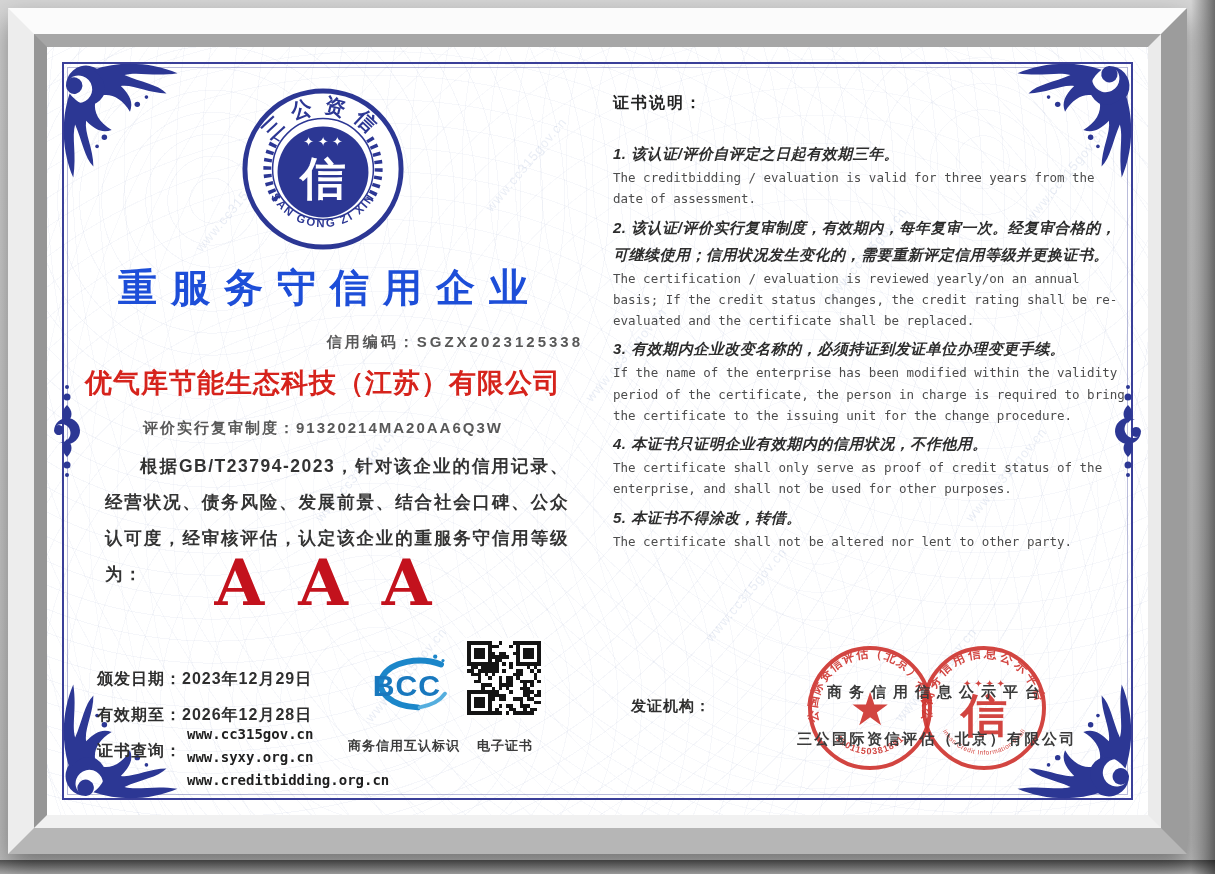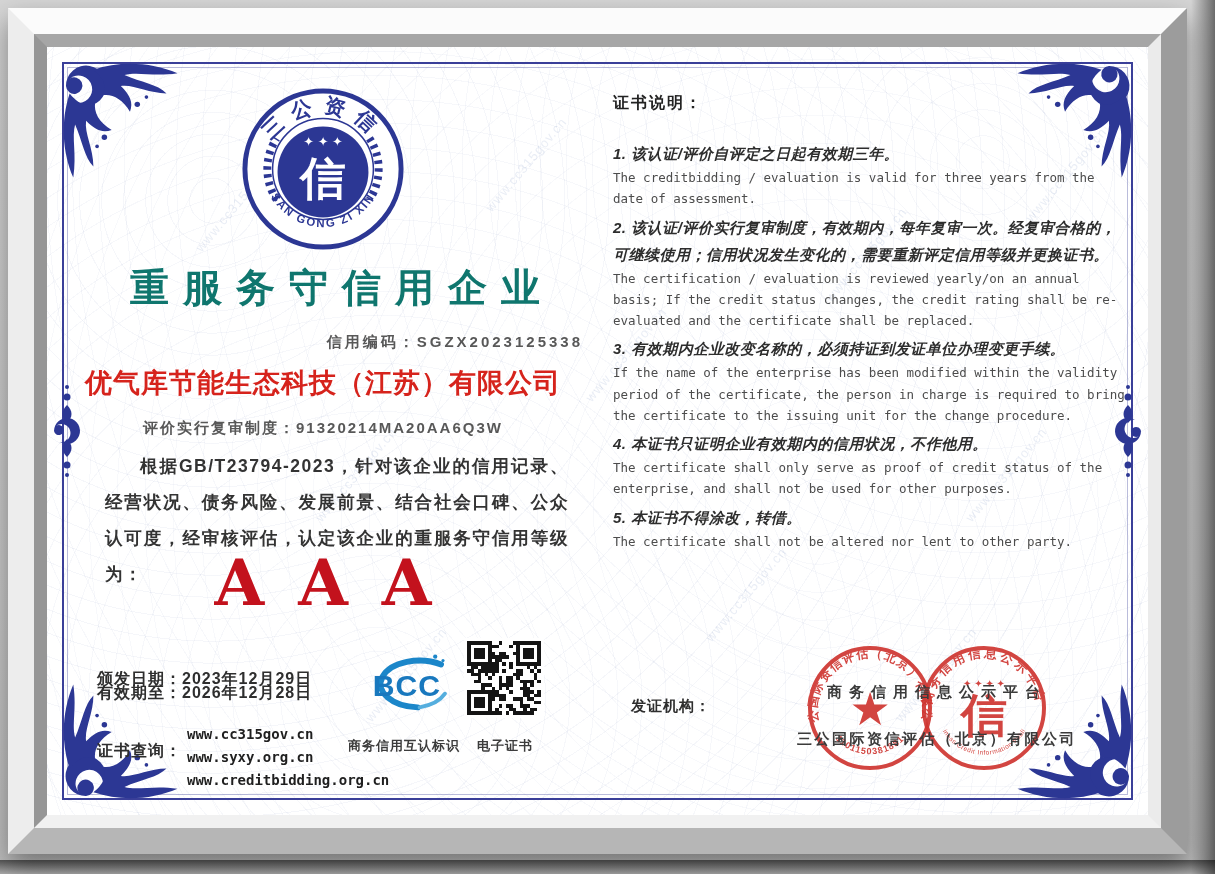--- a/index.html
+++ b/index.html
@@ -33,37 +33,37 @@
   .corner.tl{left:8px;top:8px}
   .corner.tr{right:8px;top:8px;transform:rotate(90deg)}
   .corner.br{right:8px;bottom:8px;transform:rotate(180deg)}
   .corner.bl{left:8px;bottom:8px;transform:rotate(270deg)}
   .side-motif{position:absolute;width:36px;height:120px;top:50%;z-index:2;}
   .side-motif.left{left:2px;transform:translateY(-50%)}
   .side-motif.right{right:2px;transform:translateY(-50%) rotate(180deg)}
   
   .logo{position:absolute;left:192px;top:38px;width:168px;height:168px;z-index:2;}
   .cert-title{position:absolute;left:16px;top:214px;width:520px;text-align:center;z-index:2;
-      font-family:"DejaVu Serif",serif;font-weight:900;font-size:39px;color:#0f766e;
-      letter-spacing:14px;text-indent:14px;white-space:nowrap;margin-left:12px;}
+      font-family:"DejaVu Serif",serif;font-weight:900;font-size:39px;color:#1d4ed8;
+      letter-spacing:14px;text-indent:14px;white-space:nowrap;}
   .credit-code{position:absolute;left:16px;top:286px;width:520px;text-align:right;z-index:2;
       font-size:15px;font-weight:700;color:#585858;letter-spacing:3px;}
   .company{position:absolute;left:0px;top:318px;width:552px;text-align:center;z-index:2;
       font-size:27px;font-weight:700;color:#d6231c;letter-spacing:1px;white-space:nowrap;}
   .uscc{position:absolute;left:16px;top:372px;width:520px;text-align:center;z-index:2;
       font-size:15px;font-weight:700;color:#585858;letter-spacing:2px;}
   .body-para{position:absolute;left:58px;top:402px;width:464px;z-index:2;
       font-size:17.5px;font-weight:600;color:#333;line-height:2.05;letter-spacing:1.5px;
       text-align:justify;text-indent:2em;}
   .rating{position:absolute;left:16px;top:498px;width:520px;text-align:center;z-index:2;
       font-family:"DejaVu Serif",serif;font-weight:700;font-size:64px;color:#c3121d;
       letter-spacing:34px;text-indent:34px;}
   .info-line{position:absolute;z-index:2;font-size:16px;font-weight:700;color:#2e2e2e;letter-spacing:1px;margin-top:16px;}
   .l-issue{left:50px;top:606px}
-  .l-valid{left:50px;top:620px}
+  .l-valid{left:50px;top:642px}
   .l-query{left:50px;top:678px}
   .query-urls{position:absolute;left:140px;top:679px;z-index:2;display:flex;flex-direction:column;gap:7px;
       font-family:"DejaVu Sans Mono",monospace;font-size:14px;font-weight:700;color:#1f1f1f;}
   .bcc{position:absolute;left:304px;top:598px;width:108px;height:76px;z-index:2;}
   .caption{position:absolute;z-index:2;font-size:13px;font-weight:700;color:#3c3c3c;letter-spacing:1px;text-align:center;}
   .bcc-caption{left:286px;top:690px;width:142px;}
   .qr{position:absolute;left:420px;top:594px;width:74px;height:74px;z-index:2;
       display:grid;grid-template-columns:repeat(21,1fr);grid-template-rows:repeat(21,1fr);
       background:#fff;outline:3px solid #fff;}
   .qr b{display:block;width:100%;height:100%;}

